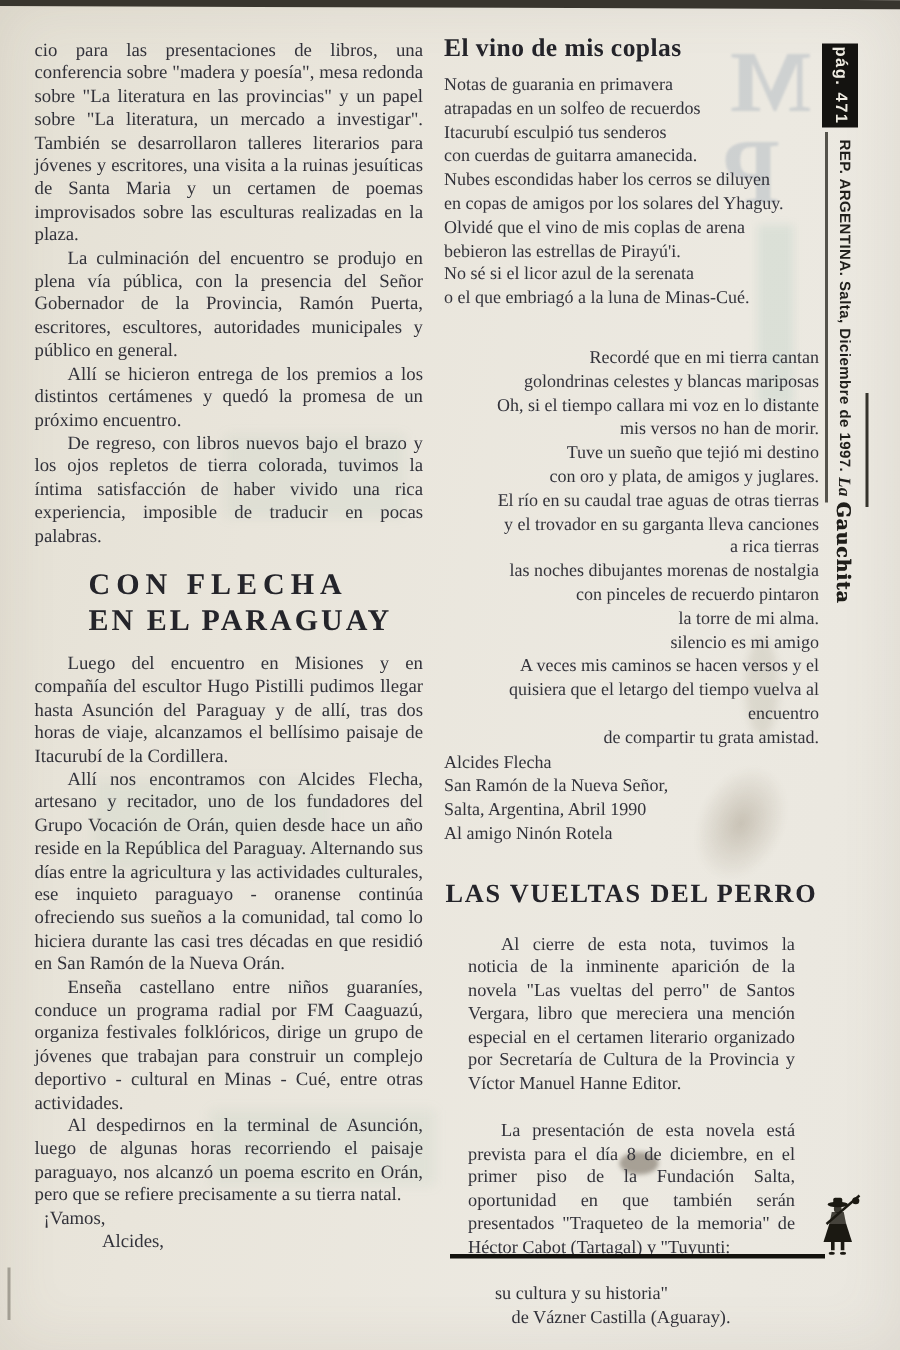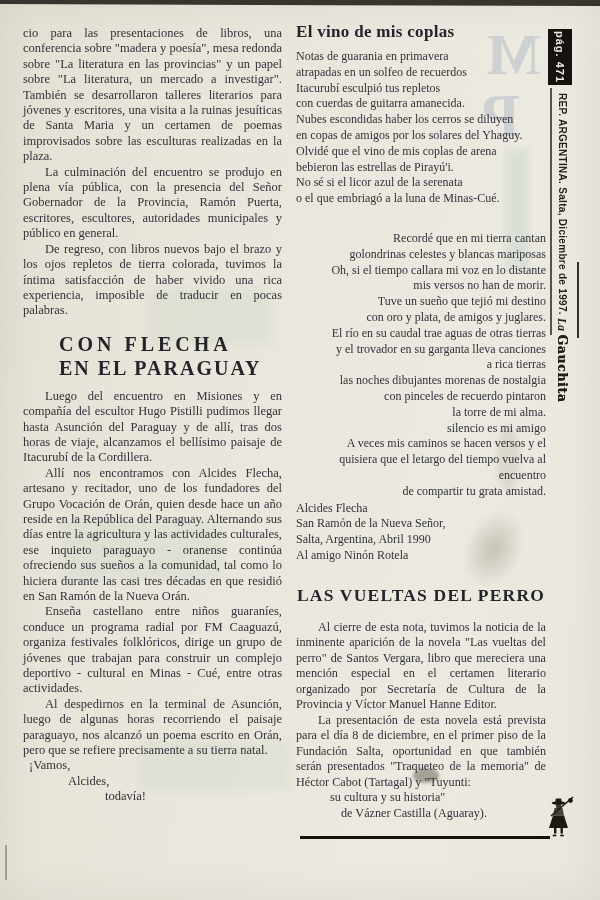--- a/index.html
+++ b/index.html
@@ -48,21 +48,21 @@
   .cl3 { margin-left:82px; }
 
   
   .col-right { position:absolute; left:296px; top:22px; width:250px; }
   .poem-title { margin:0 0 7px 0; font-size:17px; font-weight:bold; color:#24242a; letter-spacing:0.3px; }
   .poem-line, .sig-line { font-size:12px; line-height:15.8px; white-space:nowrap; }
   .stanza2 { margin-top:24px;text-align:right; }
   .signature { margin-top:1px; }
   .section2-heading { margin:21px 0 14px 0; text-align:center; font-size:17.5px;
     font-weight:bold; letter-spacing:1.2px; color:#24242a; white-space:nowrap; }
-  .col-right .para { margin:0; font-size:12.2px; line-height:15.5px; text-align:justify; text-indent:22px; }
+  .col-right .para { margin:16px; font-size:12.2px; line-height:15.5px; text-align:justify; text-indent:22px; }
   .rc-close { font-size:12.2px; line-height:15.5px; }
   .rcc1 { margin-left:34px; }
   .rcc2 { margin-left:45px; }
   .hrule { position:absolute; left:300px; top:836px; width:250px; height:3px; background:#13120d; }
 
   
   .page-badge { position:absolute; left:548px; top:29px; width:24px; height:56px;
     background:#141310; color:#efece2; writing-mode:vertical-rl;
     font-family:"Liberation Sans",sans-serif; font-weight:bold; font-size:11px;
     letter-spacing:1px; display:flex; align-items:center; justify-content:center; }
@@ -90,40 +90,40 @@
   <div class="blot blot-g3"></div>
   <div class="blot stain1"></div>
   <div class="blot stain2"></div>
   <div class="blot stain3"></div>
   <div class="scan-edge-top"></div>
   <div class="edge-tick"></div>
 
   <div class="col-left">
     <p class="first">cio para las presentaciones de libros, una conferencia sobre "madera y poesía", mesa redonda sobre "La literatura en las provincias" y un papel sobre "La literatura, un mercado a investigar". También se desarrollaron talleres literarios para jóvenes y escritores, una visita a la ruinas jesuíticas de Santa Maria y un certamen de poemas improvisados sobre las esculturas realizadas en la plaza.</p>
     <p>La culminación del encuentro se produjo en plena vía pública, con la presencia del Señor Gobernador de la Provincia, Ramón Puerta, escritores, escultores, autoridades municipales y público en general.</p>
+    <p>Allí se hicieron entrega de los premios a los distintos certámenes y quedó la promesa de un próximo encuentro.</p>
     <p>De regreso, con libros nuevos bajo el brazo y los ojos repletos de tierra colorada, tuvimos la íntima satisfacción de haber vivido una rica experiencia, imposible de traducir en pocas palabras.</p>
     <h2 class="section-heading">
       <span class="sh1">CON FLECHA</span><br>
       <span class="sh2">EN EL PARAGUAY</span>
     </h2>
     <p>Luego del encuentro en Misiones y en compañía del escultor Hugo Pistilli pudimos llegar hasta Asunción del Paraguay y de allí, tras dos horas de viaje, alcanzamos el bellísimo paisaje de Itacurubí de la Cordillera.</p>
     <p>Allí nos encontramos con Alcides Flecha, artesano y recitador, uno de los fundadores del Grupo Vocación de Orán, quien desde hace un año reside en la República del Paraguay. Alternando sus días entre la agricultura y las actividades culturales, ese inquieto paraguayo - oranense continúa ofreciendo sus sueños a la comunidad, tal como lo hiciera durante las casi tres décadas en que residió en San Ramón de la Nueva Orán.</p>
     <p>Enseña castellano entre niños guaraníes, conduce un programa radial por FM Caaguazú, organiza festivales folklóricos, dirige un grupo de jóvenes que trabajan para construir un complejo deportivo - cultural en Minas - Cué, entre otras actividades.</p>
     <p>Al despedirnos en la terminal de Asunción, luego de algunas horas recorriendo el paisaje paraguayo, nos alcanzó un poema escrito en Orán, pero que se refiere precisamente a su tierra natal.</p>
     <div class="close-line cl1">¡Vamos,</div>
     <div class="close-line cl2">Alcides,</div>
-    <div class="close-line cl3">todavía!</div>
   </div>
 
   <div class="col-right">
     <h2 class="poem-title">El vino de mis coplas</h2>
     <div class="stanza1">
       <div class="poem-line">Notas de guarania en primavera</div>
       <div class="poem-line">atrapadas en un solfeo de recuerdos</div>
-      <div class="poem-line">Itacurubí esculpió tus repletos</div>
+      <div class="poem-line">Itacurubí esculpió tus senderos</div>
       <div class="poem-line">con cuerdas de guitarra amanecida.</div>
       <div class="poem-line">Nubes escondidas haber los cerros se diluyen</div>
       <div class="poem-line">en copas de amigos por los solares del Yhaguy.</div>
       <div class="poem-line">Olvidé que el vino de mis coplas de arena</div>
       <div class="poem-line">bebieron las estrellas de Pirayú'i.</div>
       <div class="poem-line">No sé si el licor azul de la serenata</div>
       <div class="poem-line">o el que embriagó a la luna de Minas-Cué.</div>
     </div>
     <div class="stanza2">
       <div class="poem-line">Recordé que en mi tierra cantan</div>

